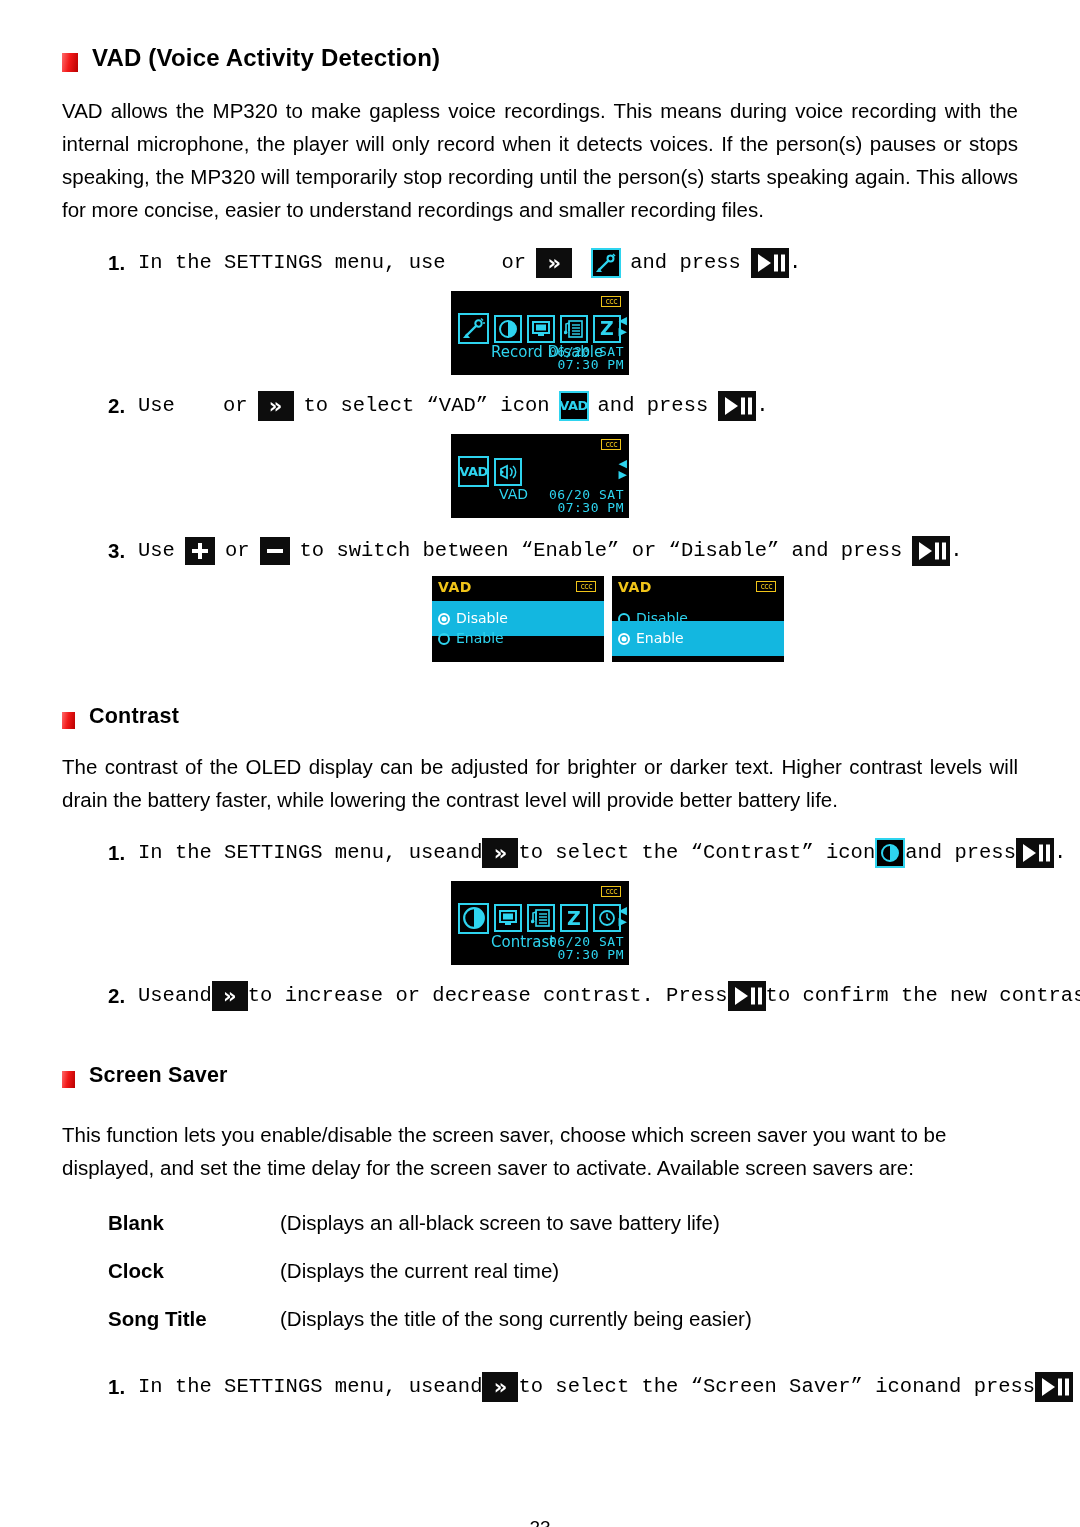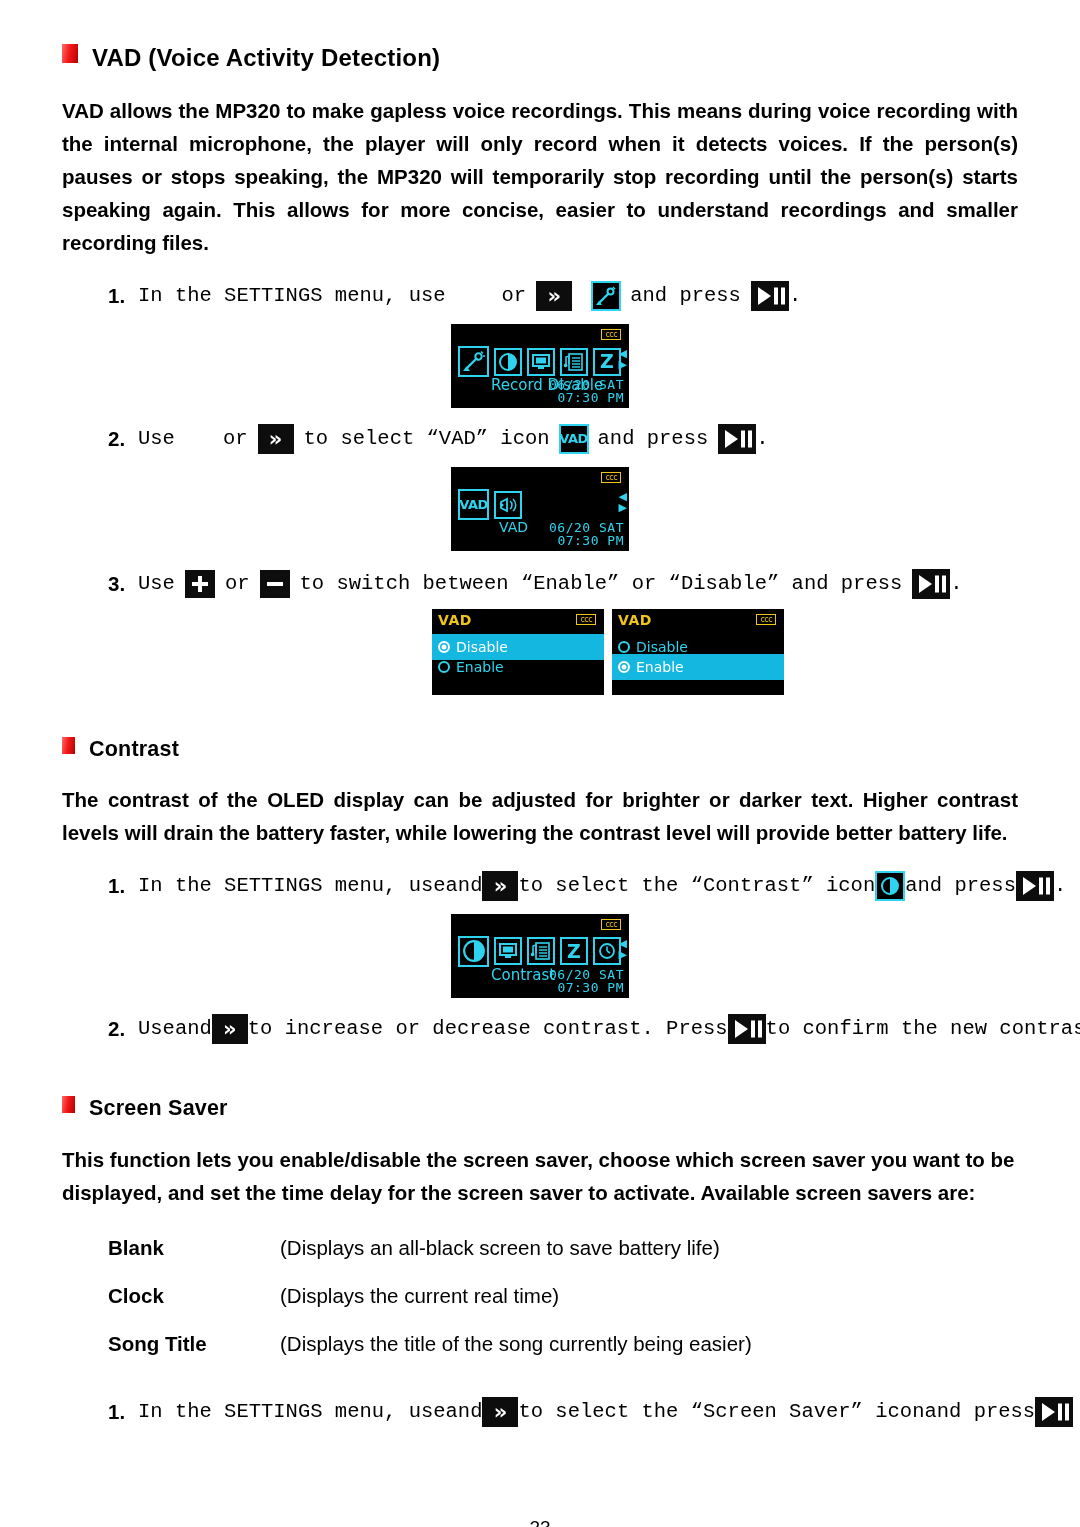--- a/index.html
+++ b/index.html
@@ -20,21 +20,21 @@
     position: relative;
     width: 1080px;
     height: 1527px;
     box-sizing: border-box;
     padding: 0 62px;
   }
 
   
   .section-head {
     display: flex;
-    align-items: flex-start;
+    align-items: flex-end;
     gap: 14px;
   }
   .bullet-sq {
     width: 16px;
     height: 19px;
     background: linear-gradient(100deg, #ff6b6b 0%, #f21919 45%, #b80000 100%);
     flex: 0 0 auto;
     display: inline-block;
   }
   .section-title {
@@ -43,21 +43,20 @@
     letter-spacing: 0.2px;
   }
   .section-title.small { font-size: 21.5px; }
 
   
   .para {
     font-size: 20.5px;
     line-height: 33px;
     text-align: justify;
     text-justify: inter-word;
-    font-weight: bold;
   }
   .para.nojust { text-align: left; }
 
   
   .step {
     display: flex;
     align-items: center;
     font-size: 20.5px;
     line-height: 30px;
     margin-left: 46px;
@@ -258,21 +257,21 @@
     font-size: 14px;
     line-height: 15px;
     font-weight: bold;
     font-family: "DejaVu Sans", sans-serif;
     letter-spacing: 0.5px;
   }
   .opt-row {
     position: absolute;
     left: 0;
     width: 100%;
-    height: 26px;
+    height: 35px;
     display: flex;
     align-items: center;
     gap: 6px;
     padding-left: 6px;
     box-sizing: border-box;
     color: #2ed4ef;
     font-size: 14px;
     line-height: 15px;
     font-family: "DejaVu Sans", sans-serif;
   }
@@ -607,21 +606,21 @@
       </span>
     <span class="gapspace" style="width:10px;"></span>
     <span class="txt">to confirm the new contrast level.</span>
   </div>
 
   <div class="section-head" style="margin-top:52px;">
     <span class="bullet-sq" style="width:13px;height:17px;"></span>
     <span class="section-title small">Screen Saver</span>
   </div>
 
-  <p class="para nojust" style="margin-top:22px;">This function lets you enable/disable the screen saver, choose which screen saver you want to be displayed, and set the time delay for the screen saver to activate.    Available screen savers are:</p>
+  <p class="para nojust" style="margin-top:30px;">This function lets you enable/disable the screen saver, choose which screen saver you want to be displayed, and set the time delay for the screen saver to activate.    Available screen savers are:</p>
 
   <div class="deflist" style="margin-top:24px;">
     <div class="defrow">
       <span class="defterm">Blank</span>
       <span class="defdesc">(Displays an all-black screen to save battery life)</span>
     </div>
     <div class="defrow">
       <span class="defterm">Clock</span>
       <span class="defdesc">(Displays the current real time)</span>
     </div>

